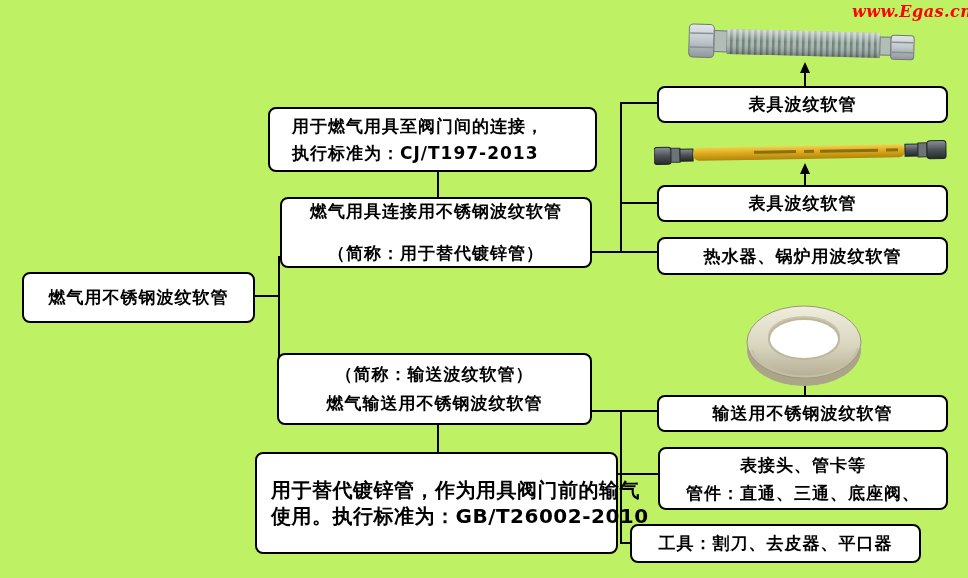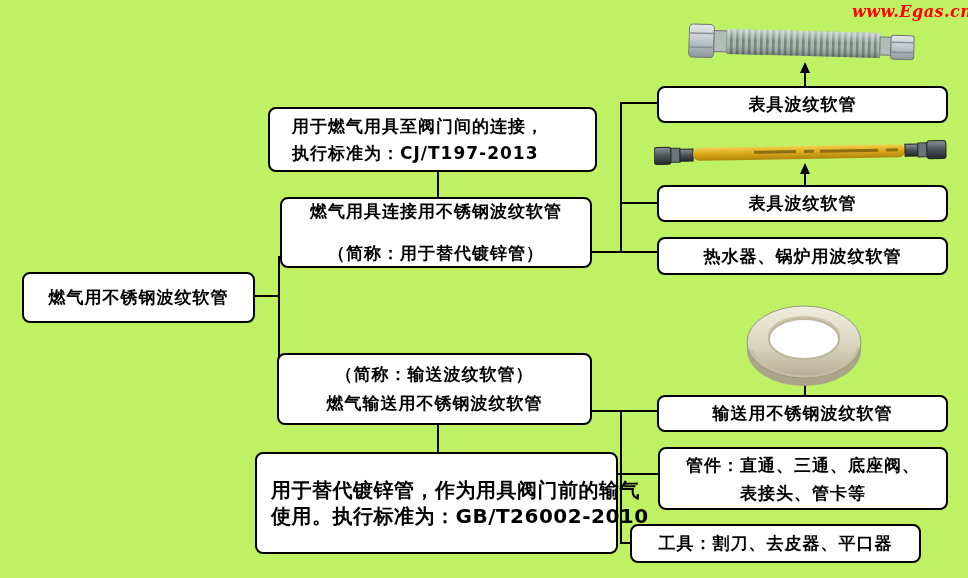--- a/index.html
+++ b/index.html
@@ -163,21 +163,21 @@
 
   <div class="box" style="left:657px;top:395px;width:291px;height:37px;">
     <div class="ln">输送用不锈钢波纹软管</div>
   </div>
 
   <div class="box" style="left:657px;top:237px;width:291px;height:38px;">
     <div class="ln">热水器、锅炉用波纹软管</div>
   </div>
 
   <div class="box" style="left:658px;top:447px;width:290px;height:63px;line-height:28px;">
+    <div class="ln">表接头、管卡等</div>
     <div class="ln">管件：直通、三通、底座阀、</div>
-    <div class="ln">表接头、管卡等</div>
   </div>
 
   <div class="box" style="left:630px;top:524px;width:291px;height:39px;">
     <div class="ln">工具：割刀、去皮器、平口器</div>
   </div>
 
 </div>
 
 </body></html>

